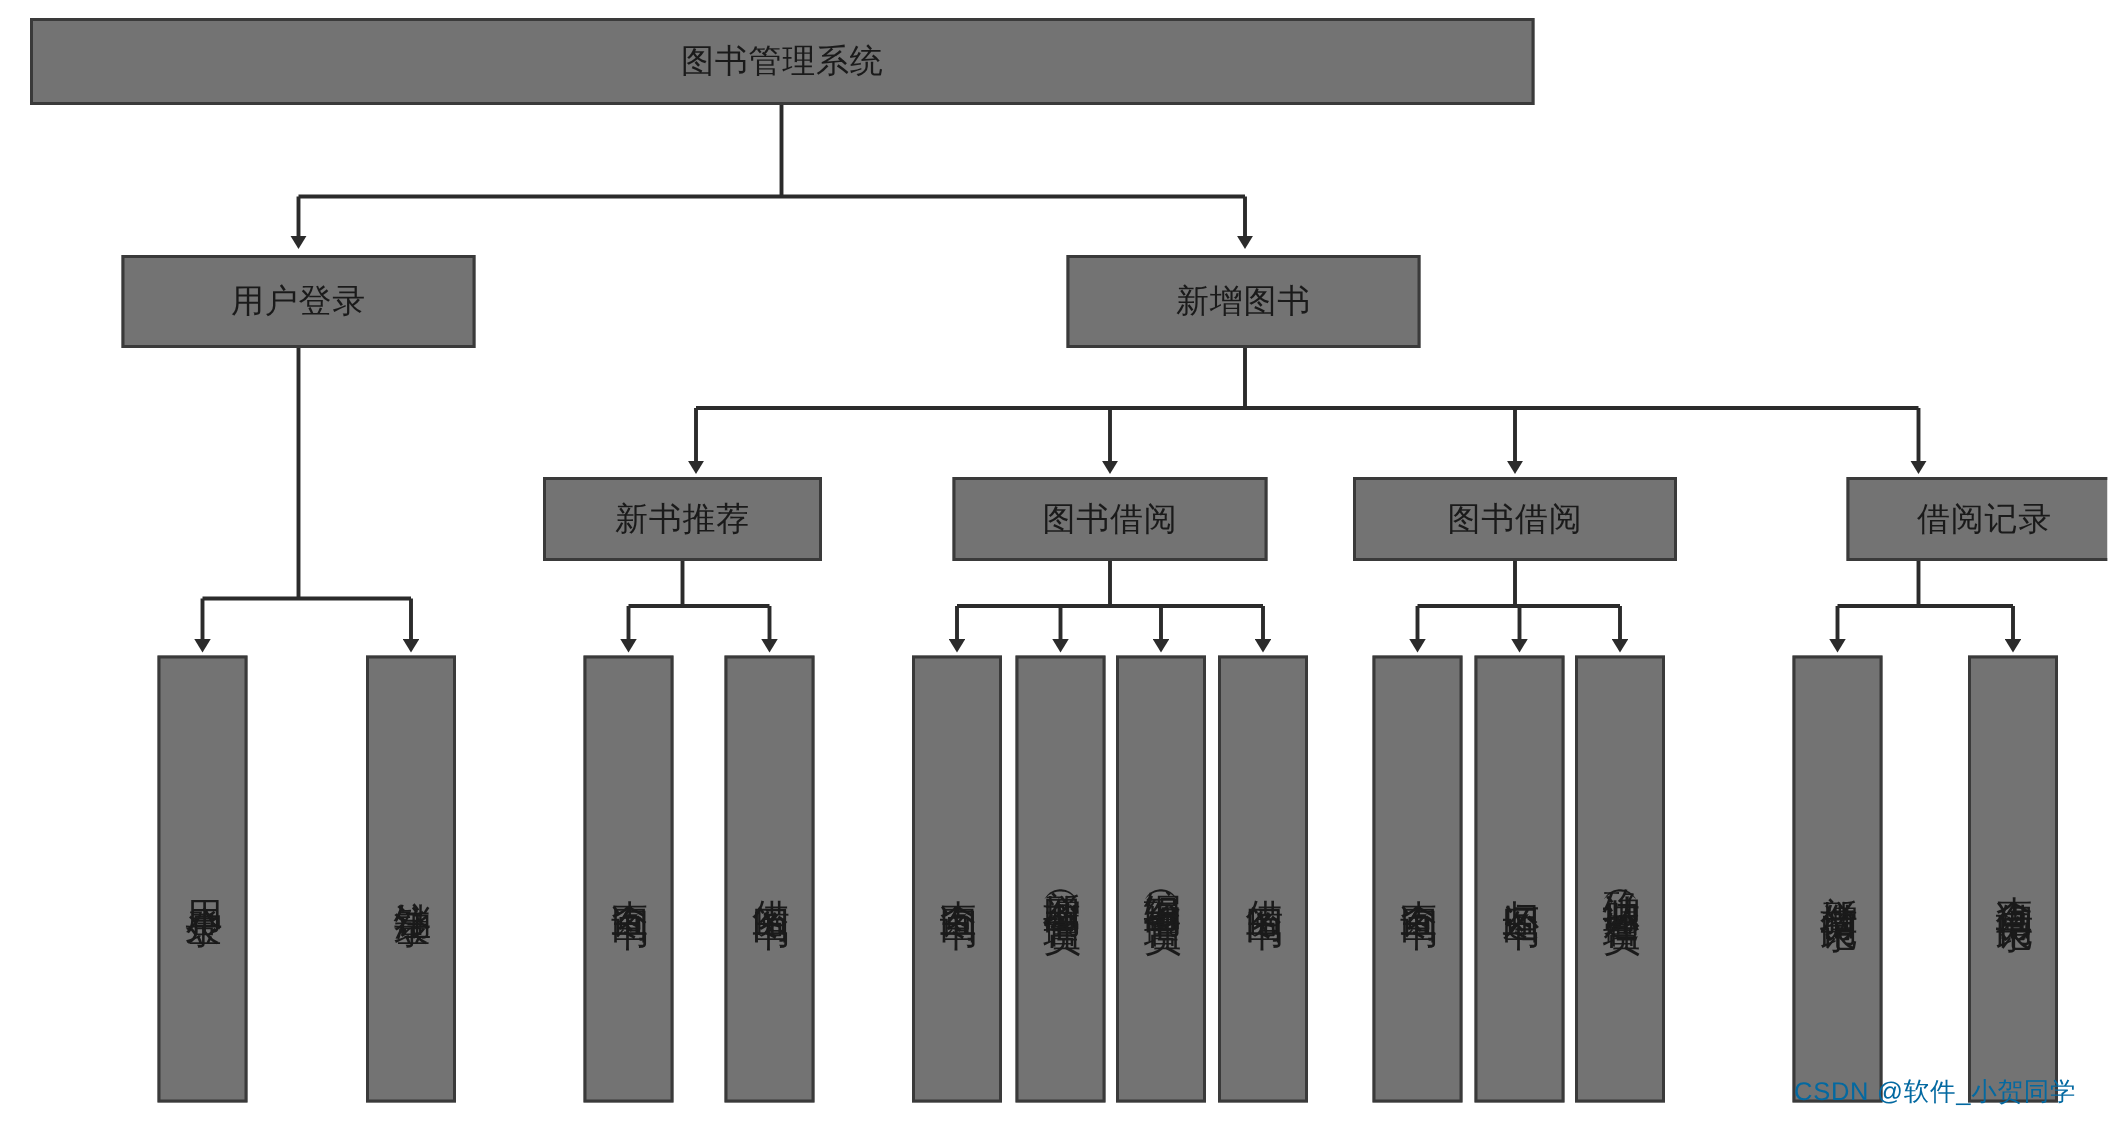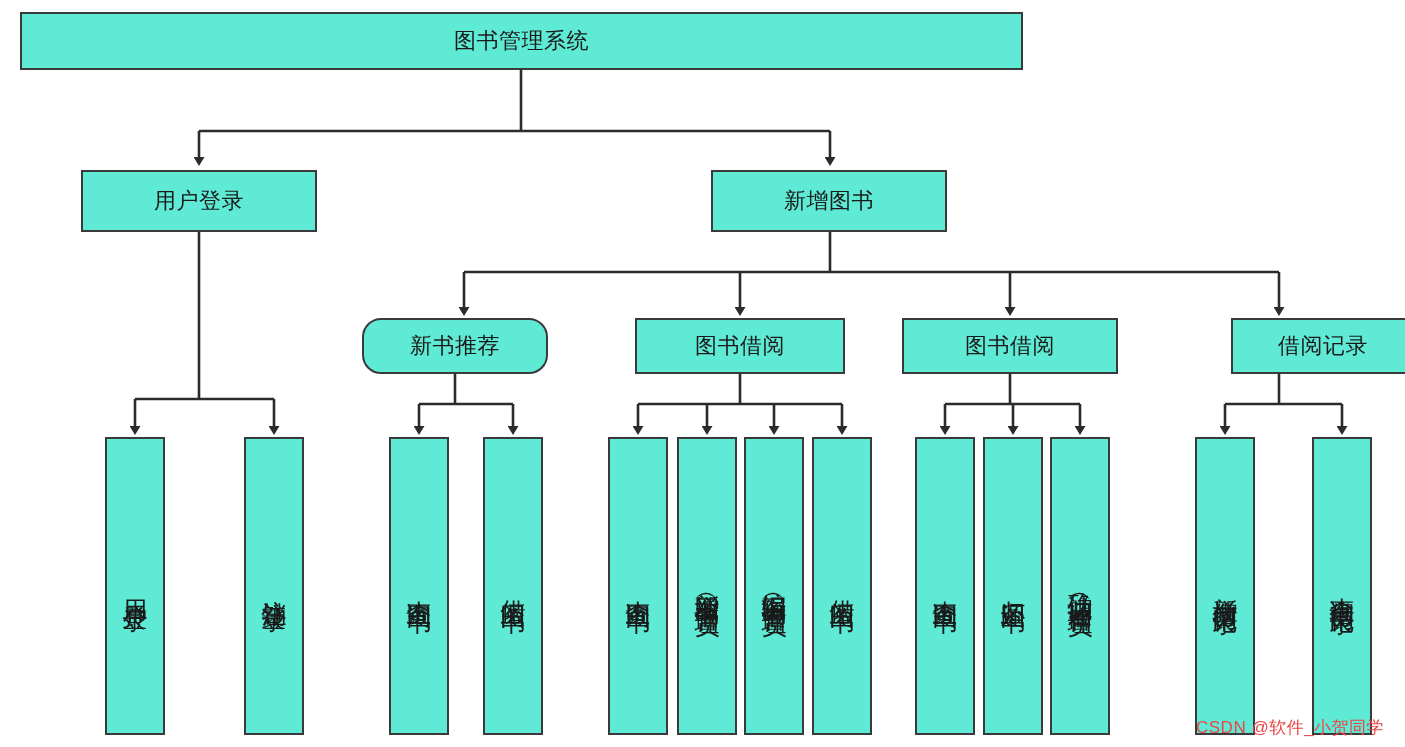--- a/index.html
+++ b/index.html
@@ -22,21 +22,21 @@
     position: absolute;
     left: 0;
     top: 0;
     width: 1405px;
     height: 747px;
     pointer-events: none;
   }
   .node {
     position: absolute;
     box-sizing: border-box;
-    background: #5eead4;
+    background: #737373;
     border: 2px solid #3a3a3a;
     display: flex;
     align-items: center;
     justify-content: center;
     color: #1a1a1a;
   }
   .node .label {
     display: block;
     text-align: center;
     line-height: 1.02;
@@ -61,21 +61,21 @@
     text-orientation: upright;
     font-size: 25px;
     line-height: 1.0;
     letter-spacing: 3px;
     white-space: nowrap;
     max-height: 290px;
   }
   .watermark {
     position: absolute;
     font-size: 17px;
-    color: #ef4444;
+    color: #0369a1;
     white-space: nowrap;
     letter-spacing: 0.5px;
   }
 </style>
 </head>
 <body>
 
 <div id="canvas">
 
   <svg id="edges" viewBox="0 0 1405 747" width="1405" height="747" xmlns="http://www.w3.org/2000/svg">
@@ -132,21 +132,21 @@
     <span class="label">图书管理系统</span>
   </div>
 
   <div class="node horiz" style="left:81px; top:170px; width:236px; height:62px;">
     <span class="label">用户登录</span>
   </div>
   <div class="node horiz" style="left:711px; top:170px; width:236px; height:62px;">
     <span class="label">新增图书</span>
   </div>
 
-  <div class="node horiz" style="left:362px; top:318px; width:186px; height:56px;border-radius:19px;">
+  <div class="node horiz" style="left:362px; top:318px; width:186px; height:56px;">
     <span class="label">新书推荐</span>
   </div>
   <div class="node horiz" style="left:635px; top:318px; width:210px; height:56px;">
     <span class="label">图书借阅</span>
   </div>
   <div class="node horiz" style="left:902px; top:318px; width:216px; height:56px;">
     <span class="label">图书借阅</span>
   </div>
   <div class="node horiz" style="left:1231px; top:318px; width:184px; height:56px;">
     <span class="label">借阅记录</span>

